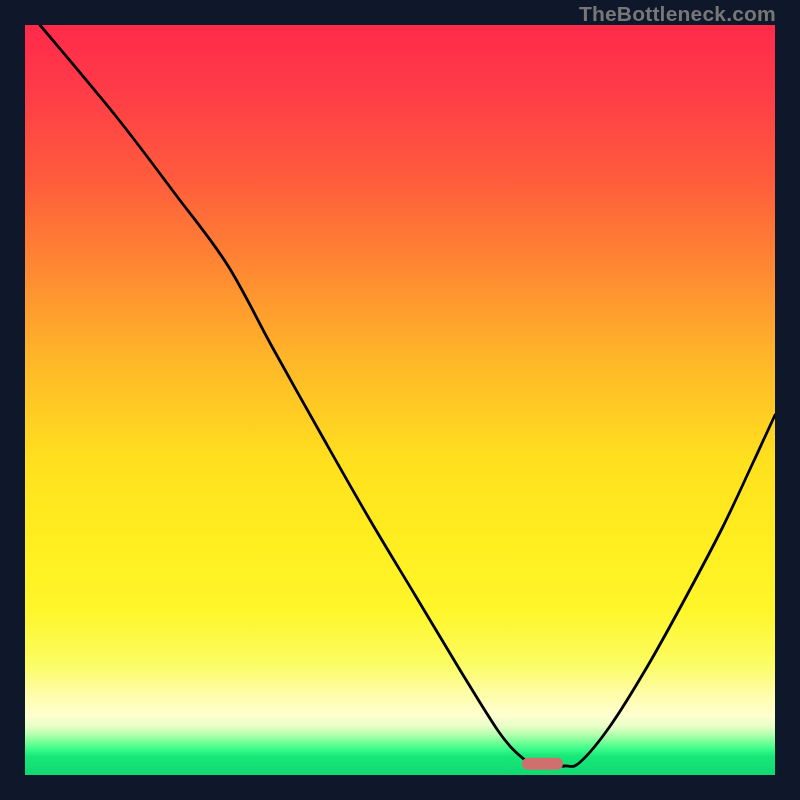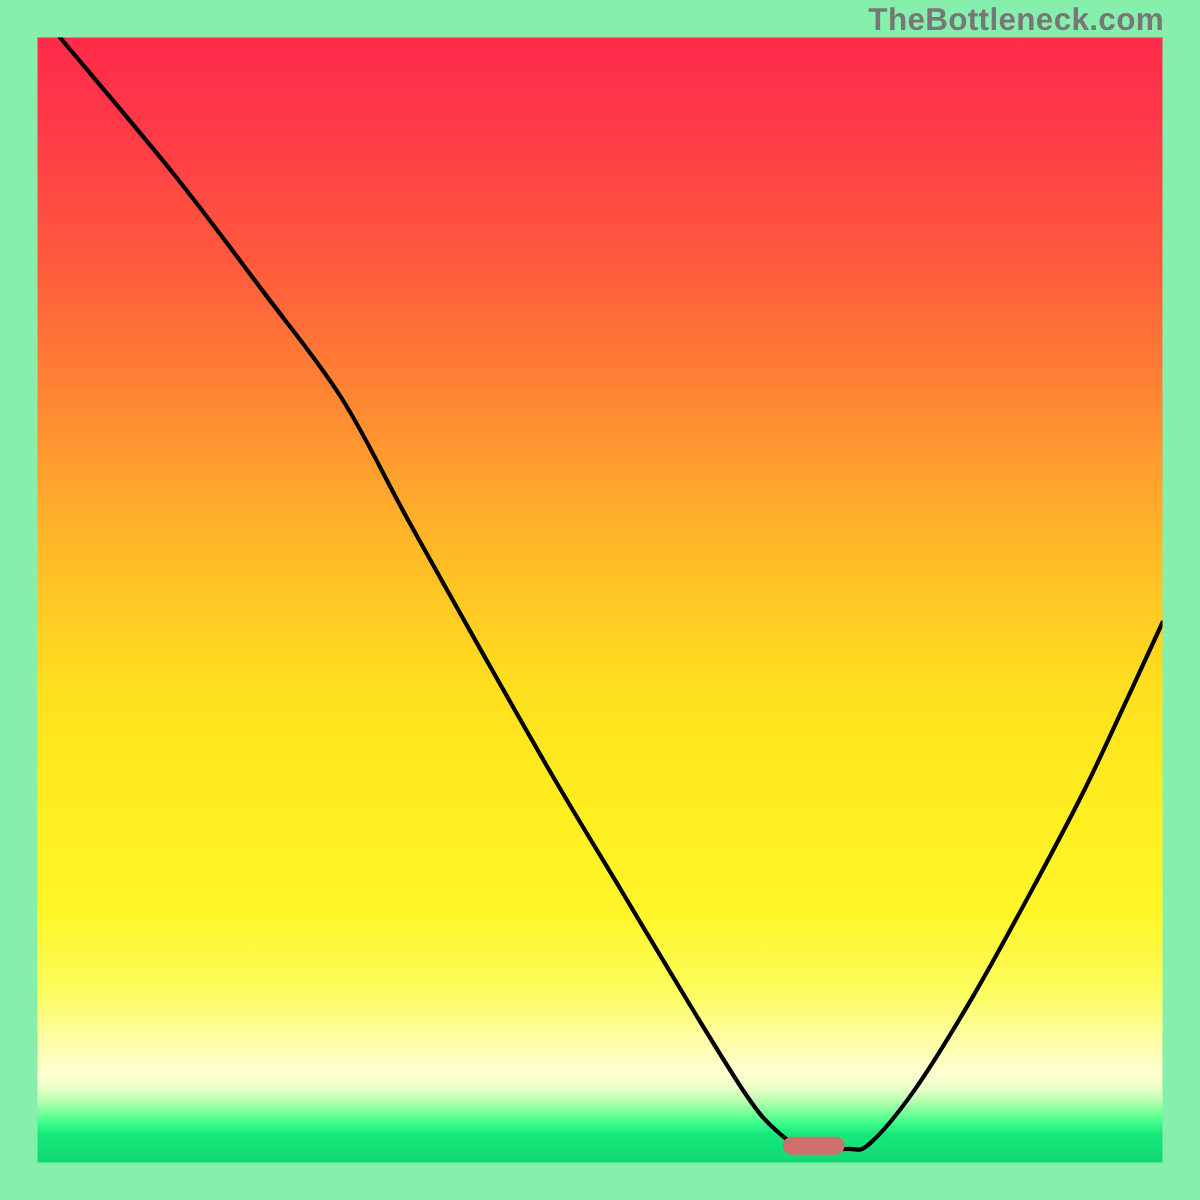--- a/index.html
+++ b/index.html
@@ -8,21 +8,21 @@
     width: 800px;
     height: 800px;
     background: #000;
     overflow: hidden;
     font-family: Arial, Helvetica, sans-serif;
   }
   .container {
     position: relative;
     width: 800px;
     height: 800px;
-    background: #86efac;
+    background: #0f172a;
   }
   .plot-area {
     position: absolute;
     left: 25px;
     top: 25px;
     width: 750px;
     height: 750px;
     background: linear-gradient(to bottom,
       #ff2a4a 0%,
       #ff3a48 8%,

